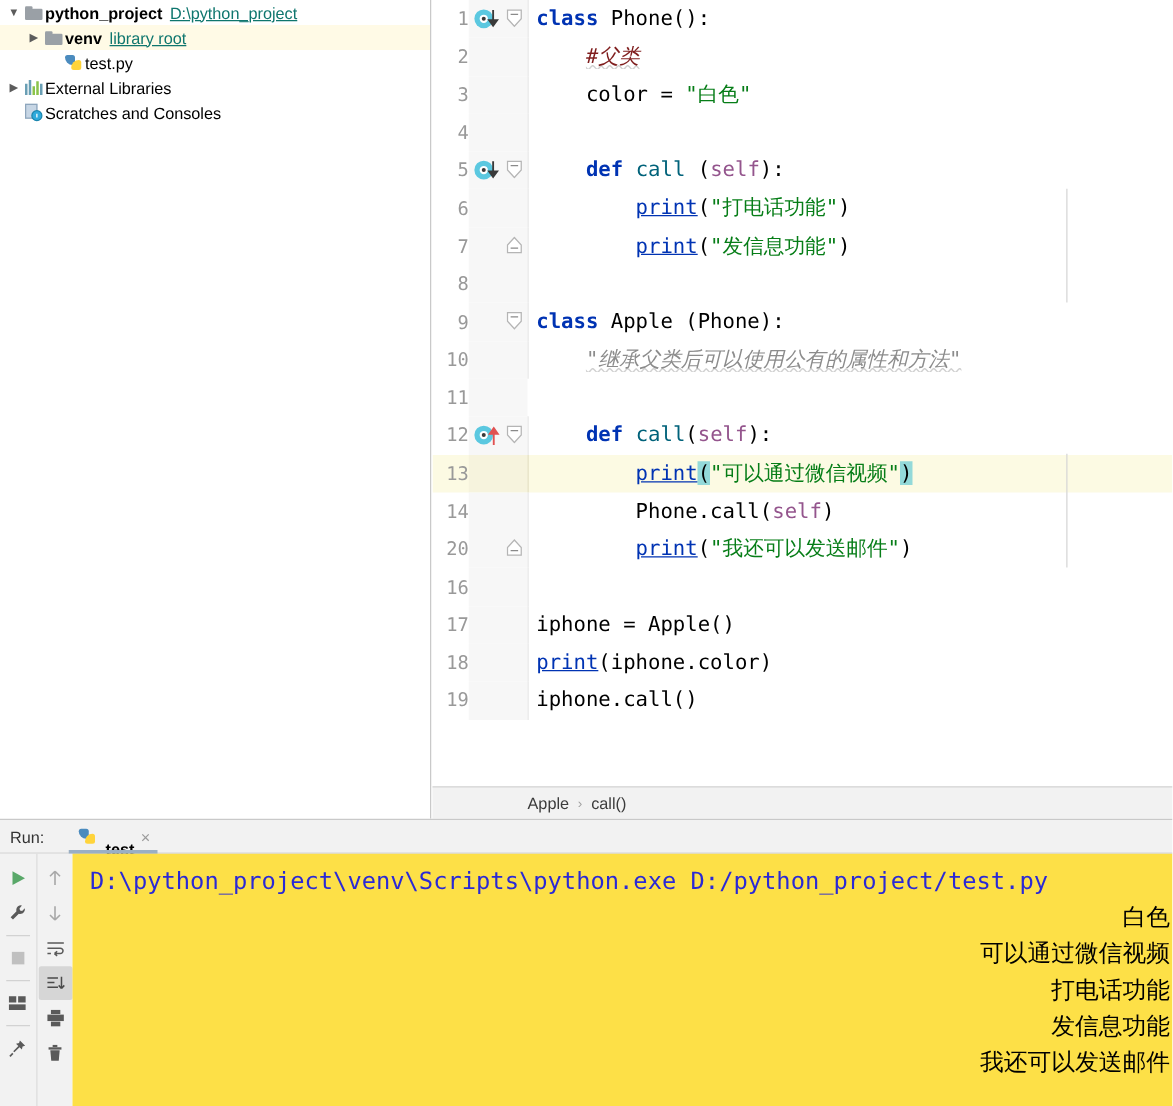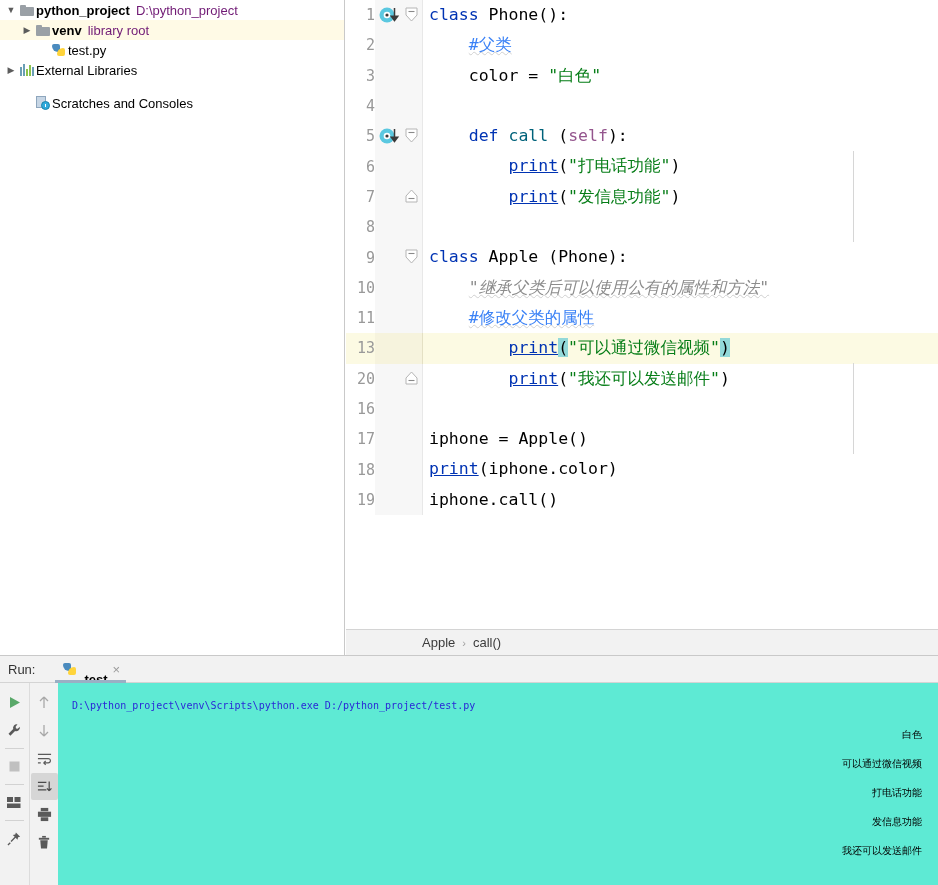--- a/index.html
+++ b/index.html
@@ -26,21 +26,21 @@
   .tree-row.selected { background: #fffae6; }
   .arrow {
     width: 14px; flex: 0 0 14px; display: flex;
     align-items: center; justify-content: center;
     color: #5c5c5c; font-size: 9px; line-height: 1;
   }
   .arrow.spacer { visibility: hidden; }
   .ico { width: 18px; flex: 0 0 18px; display: flex; align-items: center; justify-content: center; }
   .tree-label { font-weight: bold; }
   .tree-label.normal { font-weight: normal; }
-  .tree-sub { color: #701a75; margin-left: 6px; font-weight: normal; }
+  .tree-sub { color: #0f766e; margin-left: 6px; font-weight: normal; text-decoration: underline; }
 
   
   .folder-ic { width: 14px; height: 11px; position: relative; }
   .folder-ic::before {
     content: ""; position: absolute; left: 0; top: 2px;
     width: 14px; height: 9px; background: #9aa0a6; border-radius: 1px;
   }
   .folder-ic::after {
     content: ""; position: absolute; left: 0; top: 0;
     width: 6px; height: 3px; background: #9aa0a6; border-radius: 1px 1px 0 0;
@@ -100,24 +100,24 @@
     white-space: pre; padding-left: 6px;
     border-left: 1px solid #e8e8e8; height: 30.3px; line-height: 30.3px;
   }
   .code-row.current .ctext { border-left-color: #e4e0c4; }
 
   
   .iguide {
     position: absolute; width: 1px; background: #d6d6d6; z-index: 3; left: 507px;
   }
 
-  .kw  { color: #0033b3; font-weight: normal; }
+  .kw  { color: #0033b3; font-weight: bold; }
   .fn  { color: #00627a; }
   .str { color: #067d17; }
-  .cmt { color: #3b82f6; }
+  .cmt { color: #7f1d1d; font-style: italic; }
   .doc { color: #8c8c8c; font-style: italic; }
   .self{ color: #94558d; }
   .pl  { color: #000000; }
   .blt { color: #0033b3; text-decoration: underline; }
   .paren-hl { background: #93d9d9; }
   .wavy {
     text-decoration: underline;
     text-decoration-style: wavy;
     text-decoration-color: #d0d0d0;
     text-decoration-thickness: 1px;
@@ -161,22 +161,22 @@
   }
   #toolcol-b { border-left: 1px solid #dcdcdc; }
   .tbtn {
     width: 27px; height: 27px; display: flex; align-items: center;
     justify-content: center; margin-bottom: 1px; border-radius: 2px;
   }
   .tbtn.active { background: #d6d6d6; }
   .tsep { width: 19px; height: 1px; background: #d2d2d2; margin: 3px 0 4px 0; }
 
   #console {
-    flex: 1 1 auto; background: #5eead4; padding: 8px 16px 0 14px;
-    font-family: "DejaVu Sans Mono", monospace; font-size: 10px;
+    flex: 1 1 auto; background: #fde047; padding: 8px 2px 0 14px;
+    font-family: "DejaVu Sans Mono", monospace; font-size: 19px;
     overflow: hidden;
   }
   .cline { height: 29px; line-height: 29px; white-space: pre; }
   .cline.cmd { color: #2a29d6; }
   .cline.out { color: #000000; font-family: "DejaVu Sans", sans-serif; text-align: right; }
 </style>
 </head>
 <body>
 
 <div id="app">
@@ -215,21 +215,21 @@
             <span class="lib-ic">
               <i style="height:9px;background:#6a9fb5"></i>
               <i style="height:12px;background:#6a9fb5"></i>
               <i style="height:7px;background:#8bc34a"></i>
               <i style="height:11px;background:#8bc34a"></i>
               <i style="height:9px;background:#6a9fb5"></i>
             </span>
           </span>
           <span class="tree-label normal">External Libraries</span>
         </div>
-        <div class="tree-row" style="padding-left: 20px; margin-top: 13px;">
+        <div class="tree-row" style="padding-left: 4px;">
           <span class="arrow spacer">▶</span>
           <span class="ico">
             <span class="scr-ic">
               <span class="pg"></span>
               <span class="cl"></span>
             </span>
           </span>
           <span class="tree-label normal">Scratches and Consoles</span>
         </div>
       </div>
@@ -324,26 +324,48 @@
             <div class="ctext"><span class="kw">class</span> <span class="pl">Apple</span> (<span class="pl">Phone</span>):</div>
           </div>
           <div class="code-row">
             <div class="lnum">10</div>
             <div class="gutter"></div>
             <div class="ctext">    <span class="doc wavy">"继承父类后可以使用公有的属性和方法"</span></div>
           </div>
           <div class="code-row">
             <div class="lnum">11</div>
             <div class="gutter"></div>
-            <div class="ctext">    <span class="cmt wavy">#修改父类的属性</span></div>
+          </div>
+          <div class="code-row">
+            <div class="lnum">12</div>
+            <div class="gutter">
+              <span class="runmark"><svg width="26" height="17" viewBox="0 0 26 17">
+                  <circle cx="8" cy="8" r="7.5" fill="#5bc8e0"></circle>
+                  <circle cx="8" cy="8" r="3.3" fill="#ffffff"></circle>
+                  <circle cx="8" cy="8" r="1.6" fill="#3a3a3a"></circle>
+                  <path d="M16 16V5M16 2.5 19.2 7h-6.4z" stroke="#e05252" stroke-width="1.5" fill="#e05252"></path>
+                </svg></span>
+              <span class="fold">
+                <svg width="13" height="15" viewBox="0 0 13 15">
+                  <path d="M1 1h11v7l-5.5 6L1 8z" fill="#ffffff" stroke="#b5b5b5" stroke-width="1"></path>
+                  <path d="M3.5 4.5h6" stroke="#8a8a8a" stroke-width="1.1"></path>
+                </svg>
+              </span>
+            </div>
+            <div class="ctext">    <span class="kw">def</span> <span class="fn">call</span>(<span class="self">self</span>):</div>
           </div>
           <div class="code-row current">
             <div class="lnum">13</div>
             <div class="gutter"></div>
             <div class="ctext">        <span class="blt">print</span><span class="paren-hl">(</span><span class="str">"可以通过微信视频"</span><span class="paren-hl">)</span></div>
+          </div>
+          <div class="code-row">
+            <div class="lnum">14</div>
+            <div class="gutter"></div>
+            <div class="ctext">        <span class="pl">Phone</span>.<span class="pl">call</span>(<span class="self">self</span>)</div>
           </div>
           <div class="code-row">
             <div class="lnum">20</div>
             <div class="gutter">
               <span class="fold">
                 <svg width="13" height="15" viewBox="0 0 13 15">
                   <path d="M6.5 1 12 7v6H1V7z" fill="#ffffff" stroke="#b5b5b5" stroke-width="1"></path>
                   <path d="M3.5 9.5h6" stroke="#8a8a8a" stroke-width="1.1"></path>
                 </svg>
               </span>

